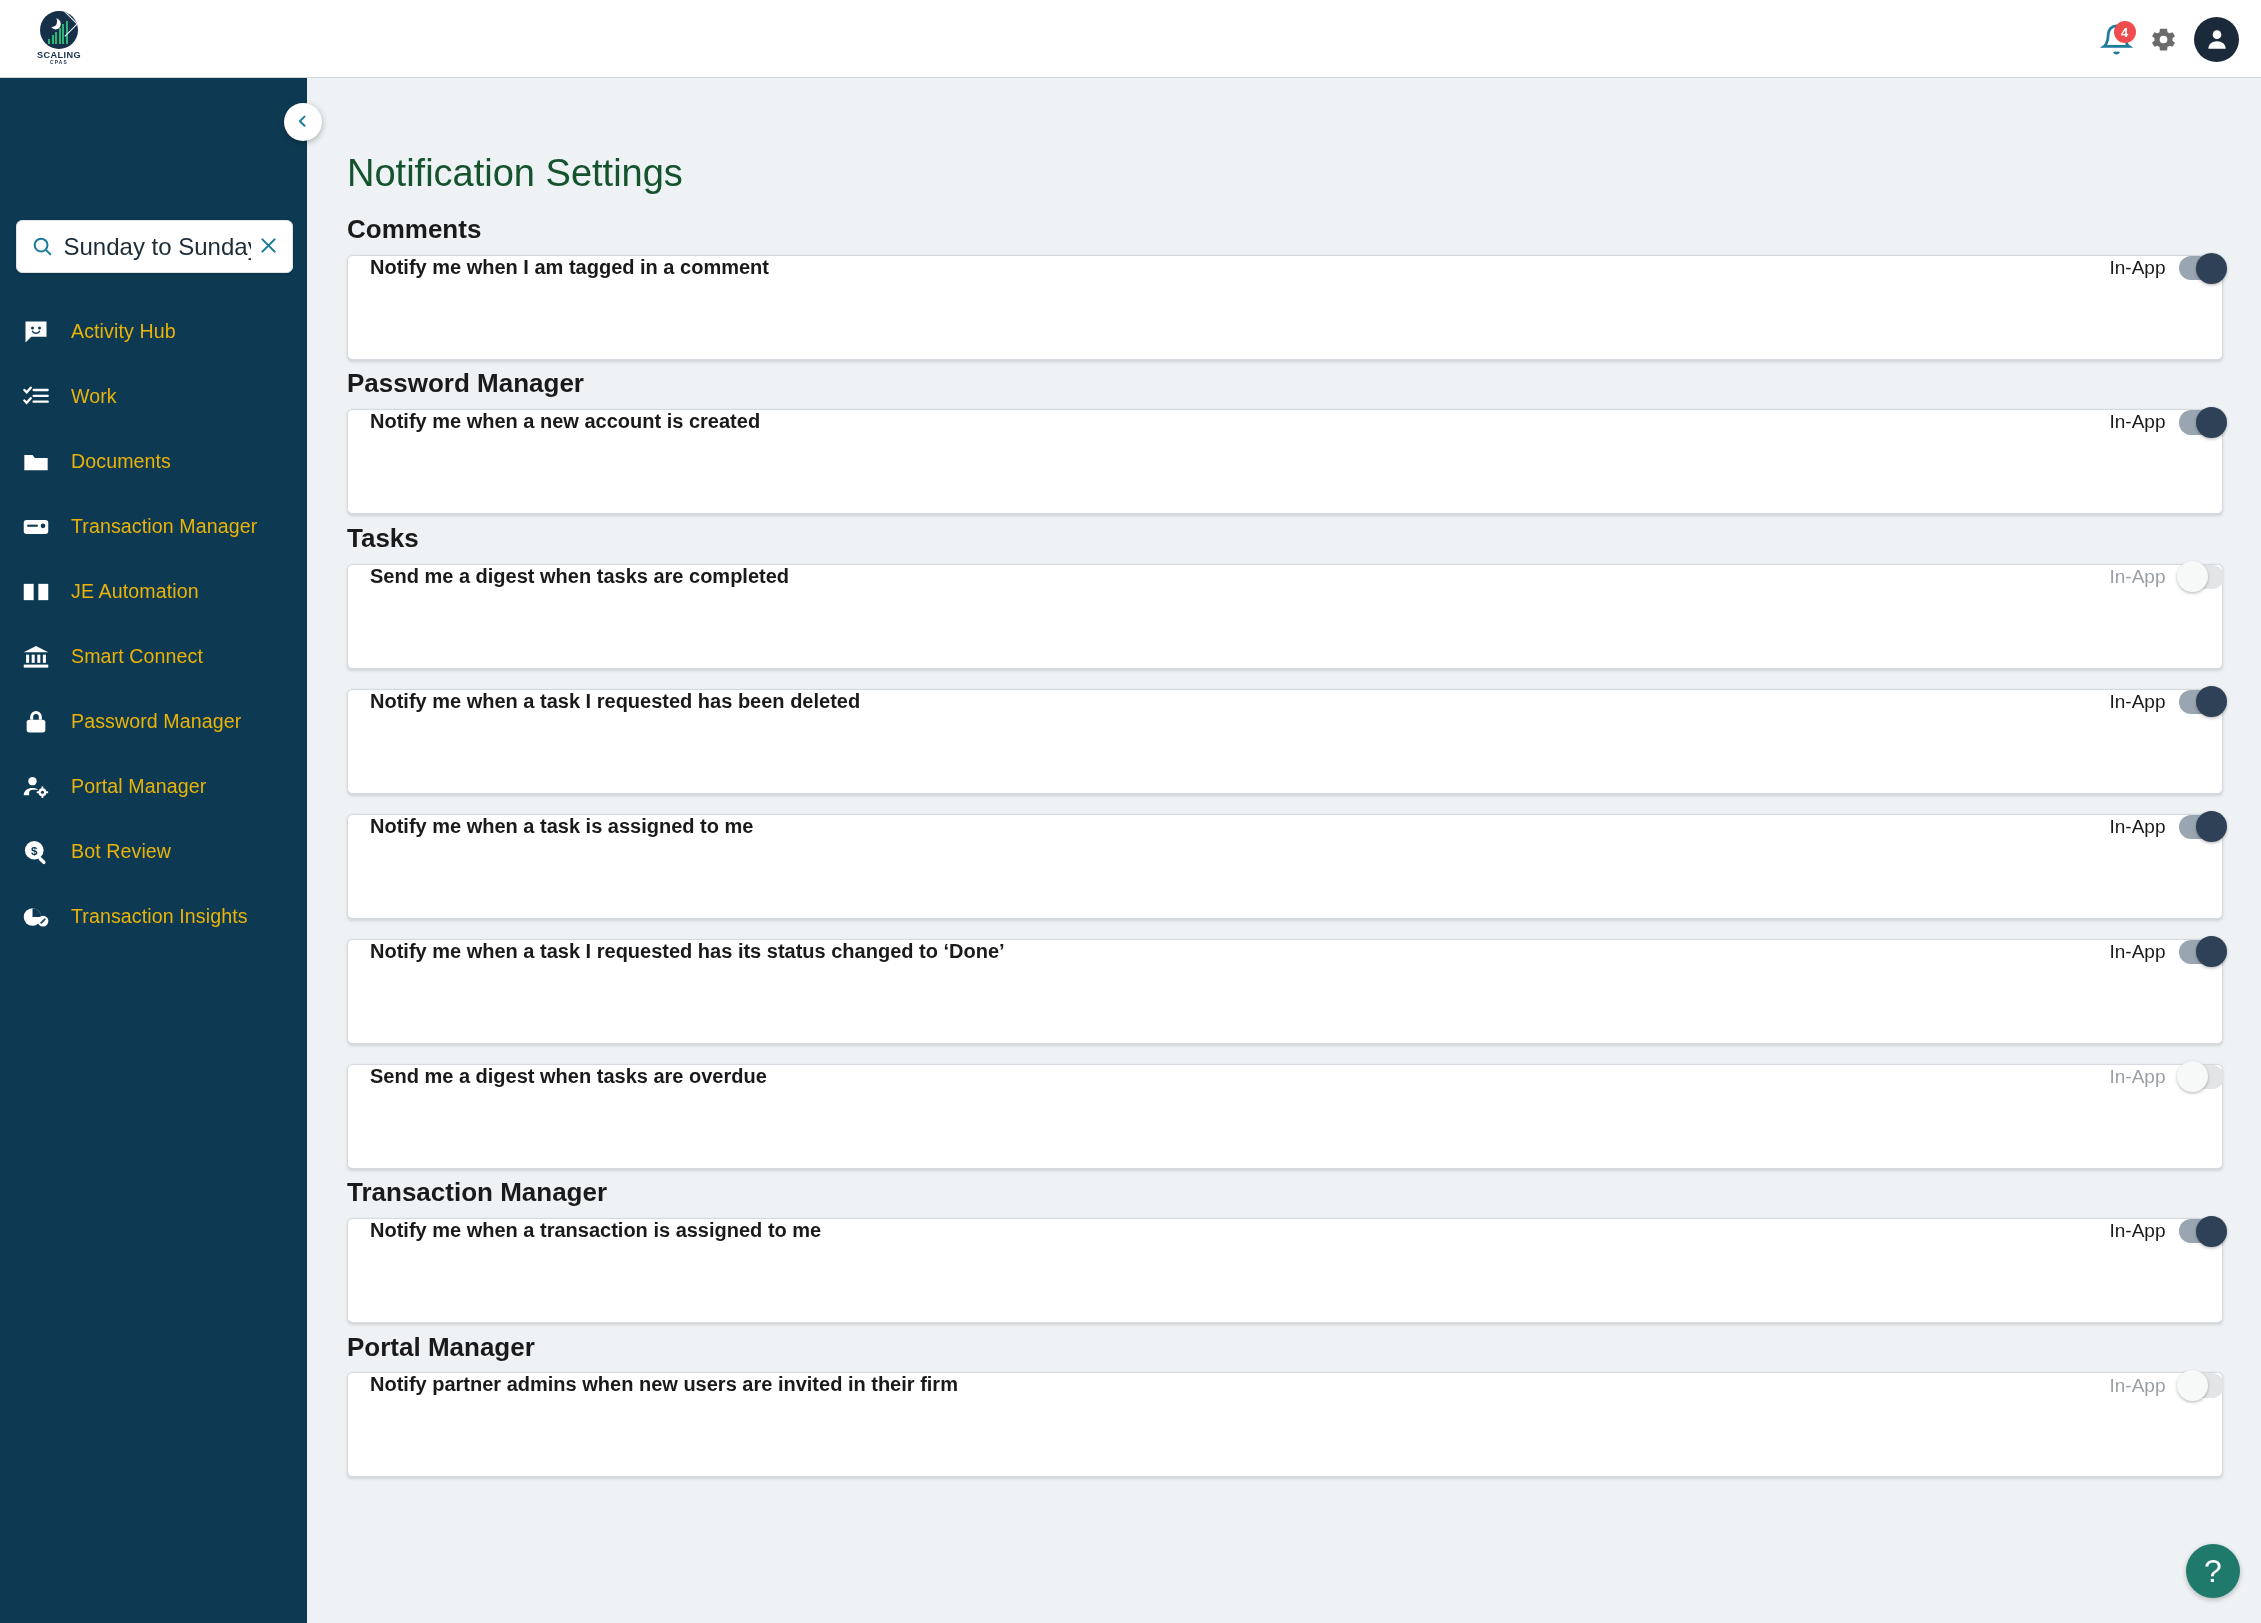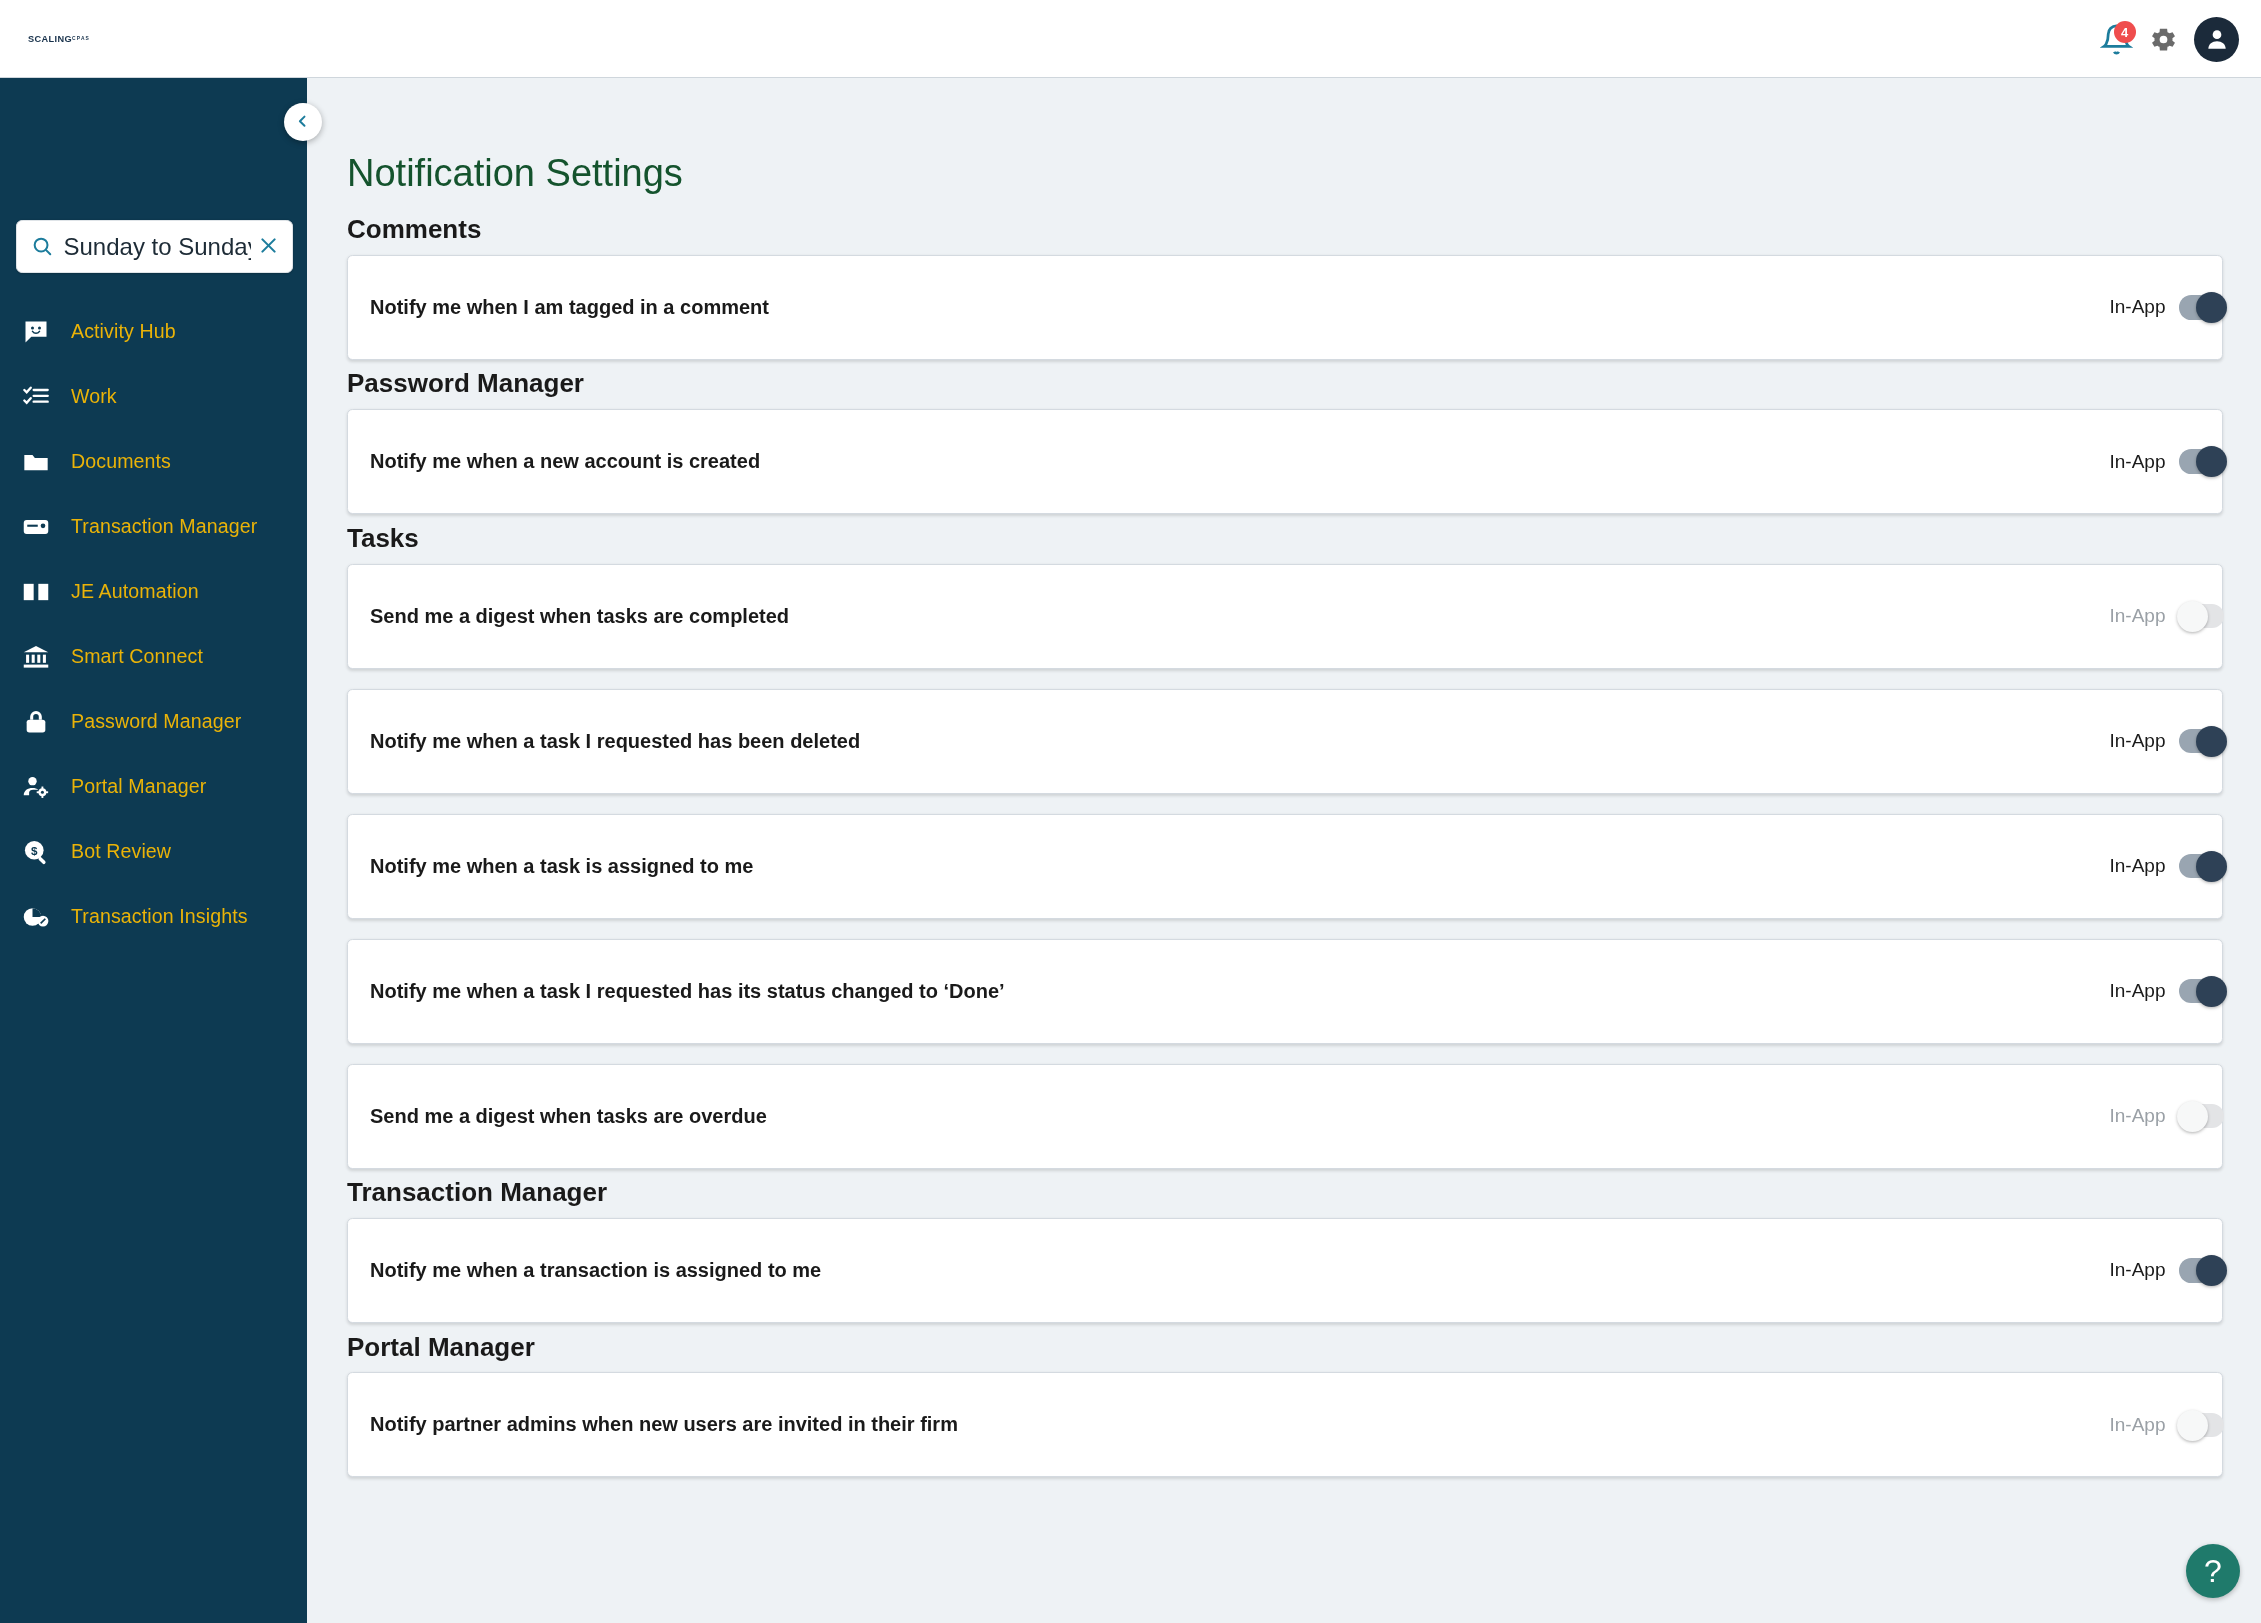--- a/index.html
+++ b/index.html
@@ -15,21 +15,21 @@
     position: absolute; top: 0; left: 0;
     width: 2261px; height: 78px;
     background: #ffffff;
     border-bottom: 1.2px solid #cfd6dc;
     z-index: 40;
   }
   .logo {
     position: absolute; left: 29px; top: 8px;
     width: 60px; height: 60px;
     background: #ffffff;
-    display: flex; flex-direction: row;
+    display: flex; flex-direction: column;
     align-items: center; justify-content: center;
   }
   .logo-mark {
     width: 38px; height: 38px; border-radius: 50%;
     background: #16304a;
     position: relative; overflow: hidden;
   }
   .logo-mark .moon {
     position: absolute; left: 6.7px; top: 5.5px;
     width: 10.4px; height: 10.4px; border-radius: 50%;
@@ -135,21 +135,21 @@
   .section { margin-bottom: 8.6px; }
 
   .card {
     position: relative;
     margin: 0 0 20px 40px;
     width: 1876px; height: 105px;
     background: #ffffff;
     border: 0.6px solid #d4dae0;
     border-radius: 5.5px;
     box-shadow: 0 1.8px 3.1px rgba(0,0,0,0.13);
-    display: flex; align-items: center;
+    display: flex; align-items: flex-start;
   }
   .card:last-child { margin-bottom: 6.1px; }
 
   .c-label {
     flex: 0 0 938px;
     display: flex; align-items: center;
     padding-left: 22px;
     font-size: 20px; font-weight: 700; color: #1a1a1a;
   }
   

